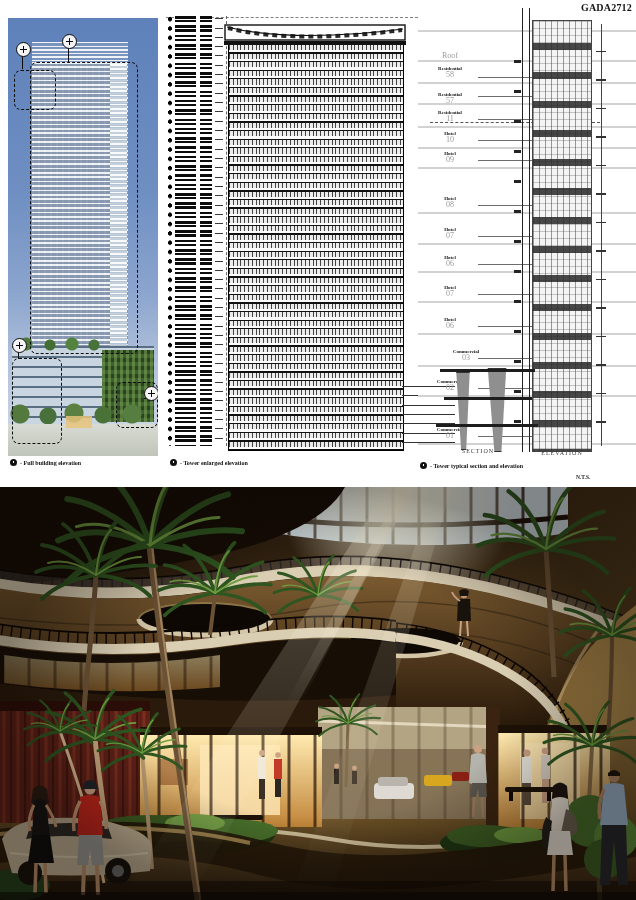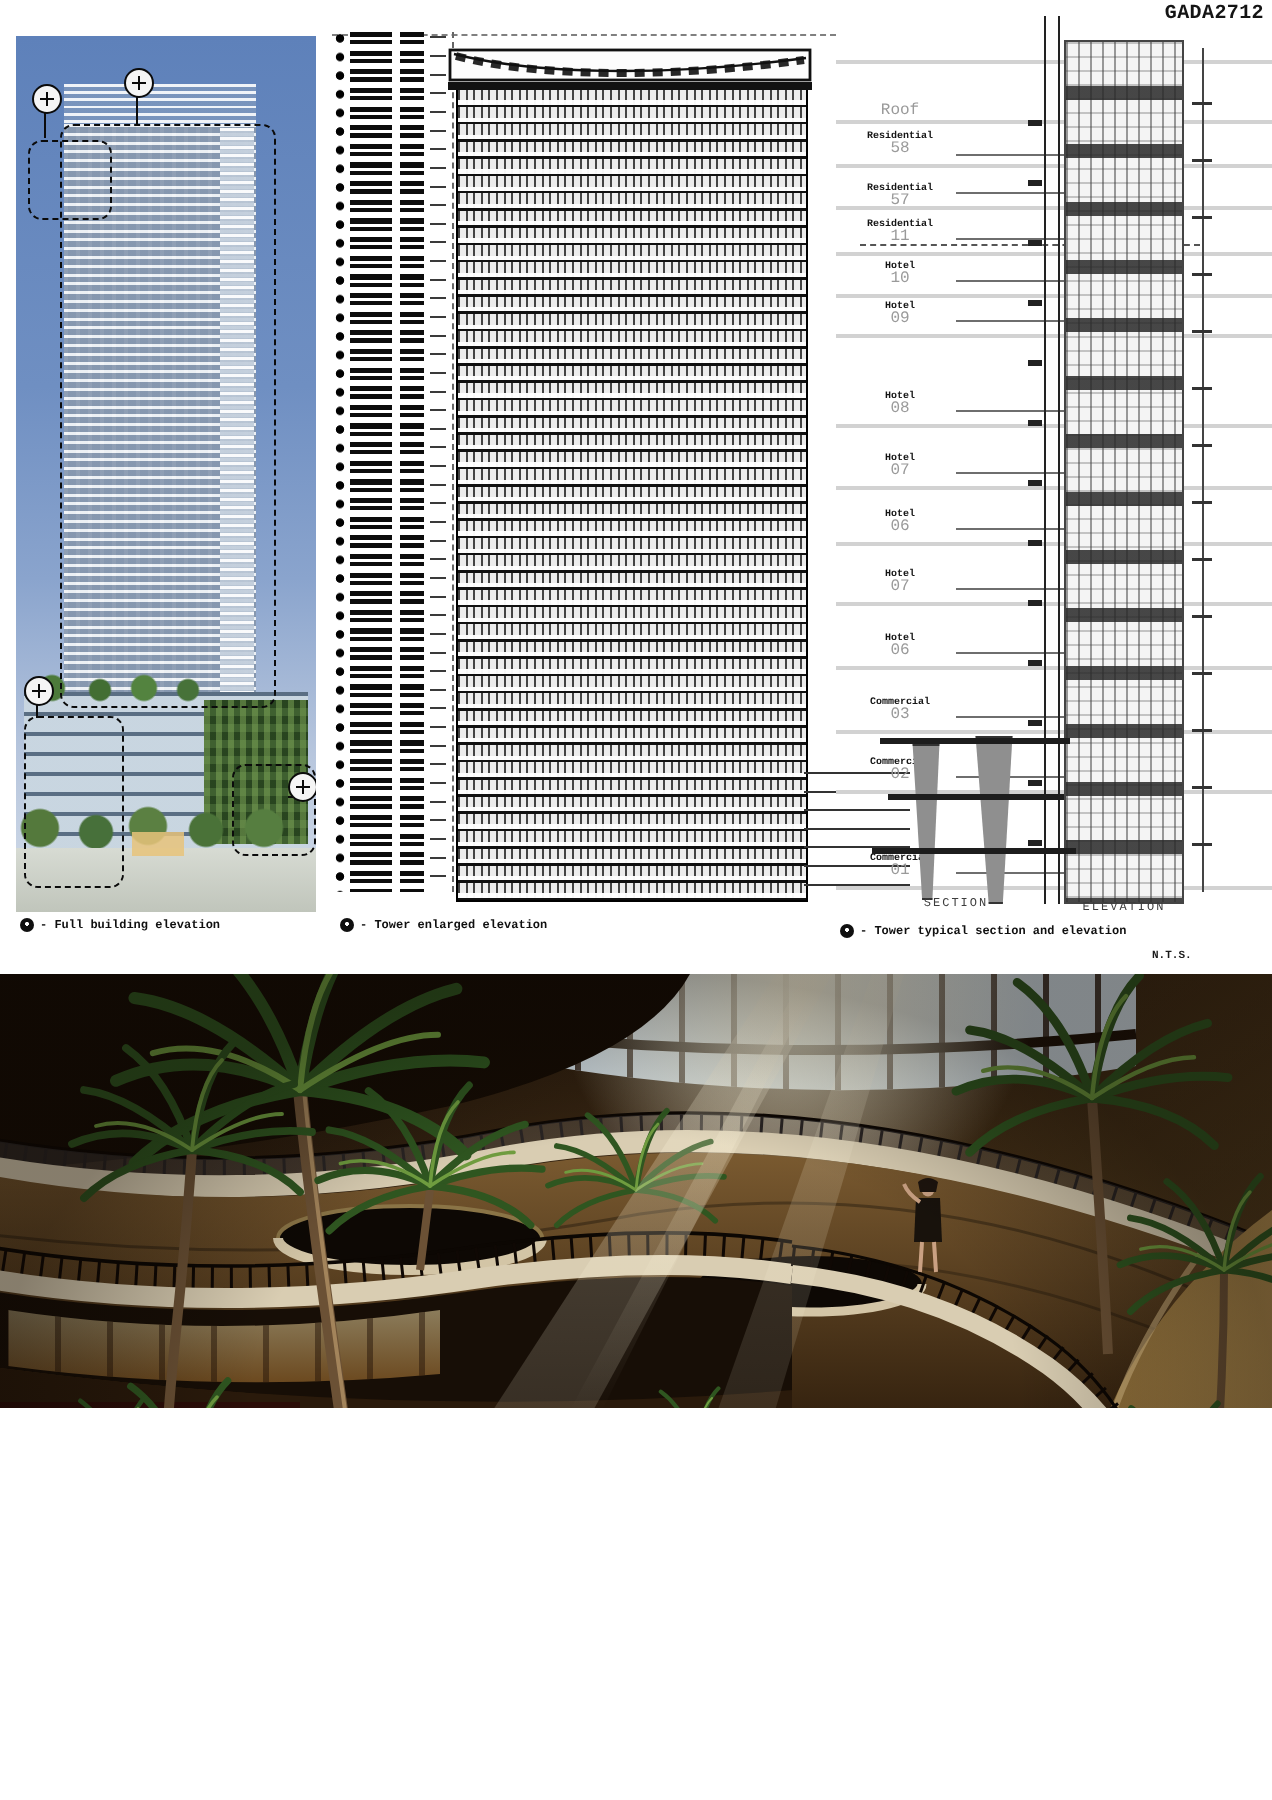--- a/index.html
+++ b/index.html
@@ -1,17 +1,17 @@
 <!DOCTYPE html>
 <html><head>
 <meta charset="utf-8">
 <style>
   html,body{margin:0;padding:0;background:#ffffff;}
-  #board{position:relative;width:636px;height:704px;background:#fff;overflow:hidden;
-         font-family:Liberation Mono, monospace;color:#1a1a1a;}
+  #board{position:relative;width:636px;height:900px;background:#fff;overflow:hidden;
+         font-family:Liberation Serif, serif;color:#1a1a1a;}
   .abs{position:absolute;}
   
   .code{position:absolute;left:560px;top:2px;width:72px;text-align:right;
         font-size:10px;font-weight:bold;letter-spacing:.2px;color:#141414;}
   
   .photo{position:absolute;left:8px;top:18px;width:150px;height:438px;overflow:hidden;
          background:linear-gradient(180deg,#5e81ba 0%,#6f8fc2 40%,#8aa4cd 62%,#b7c6dd 82%,#d4dde9 100%);}
   .ph-crown{position:absolute;left:24px;top:24px;width:96px;height:22px;
         background:linear-gradient(180deg,#f2f6fa,#cfdbe7);
         background-image:repeating-linear-gradient(180deg,rgba(255,255,255,.9) 0 1.4px,rgba(150,168,190,.45) 1.4px 3.6px);}
@@ -214,21 +214,21 @@
     <span class="fnum">06</span>
   </div>
   <div class="flabel" style="top:285px;">
     <span class="ftype">Hotel</span>
     <span class="fnum">07</span>
   </div>
   <div class="flabel" style="top:317px;">
     <span class="ftype">Hotel</span>
     <span class="fnum">06</span>
   </div>
-  <div class="flabel" style="top:349px;">
+  <div class="flabel" style="top:349px;margin-left:16px;">
     <span class="ftype">Commercial</span>
     <span class="fnum">03</span>
   </div>
   <div class="flabel" style="top:379px;">
     <span class="ftype">Commercial</span>
     <span class="fnum">02</span>
   </div>
   <div class="flabel" style="top:427px;">
     <span class="ftype">Commercial</span>
     <span class="fnum">01</span>

